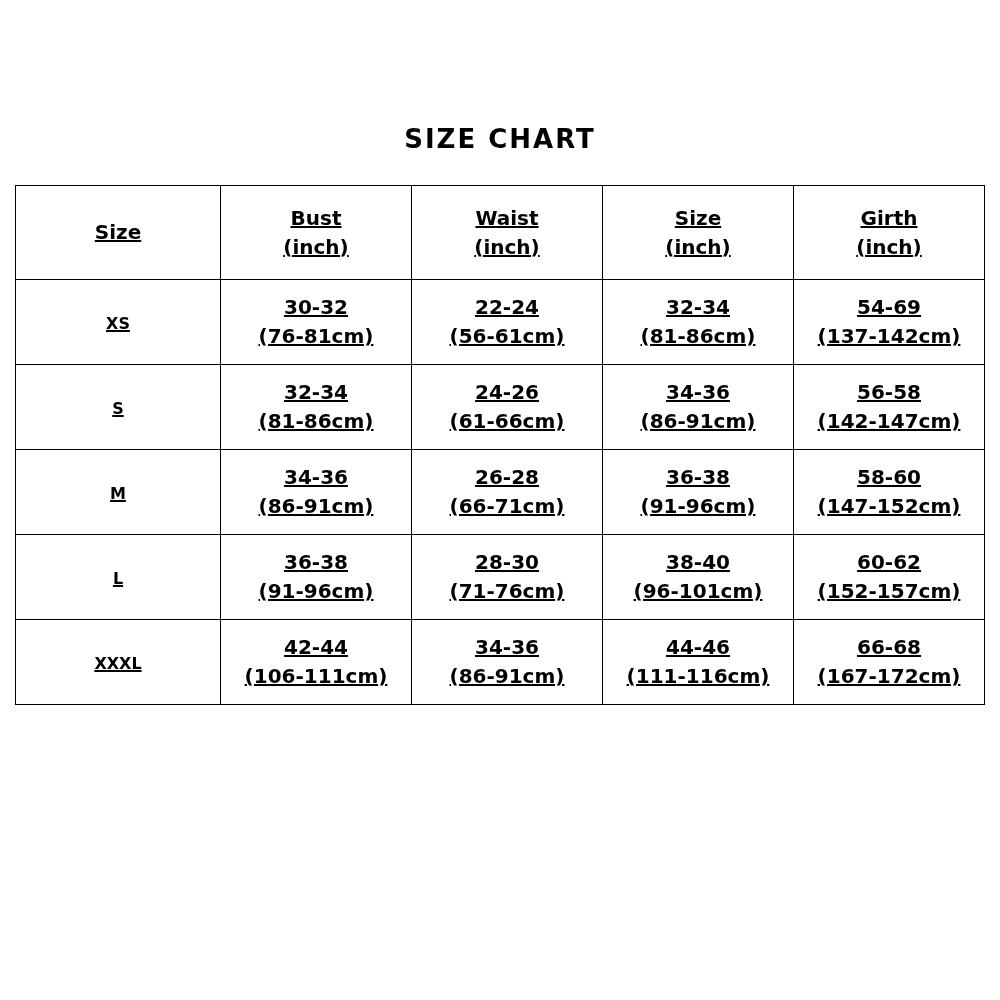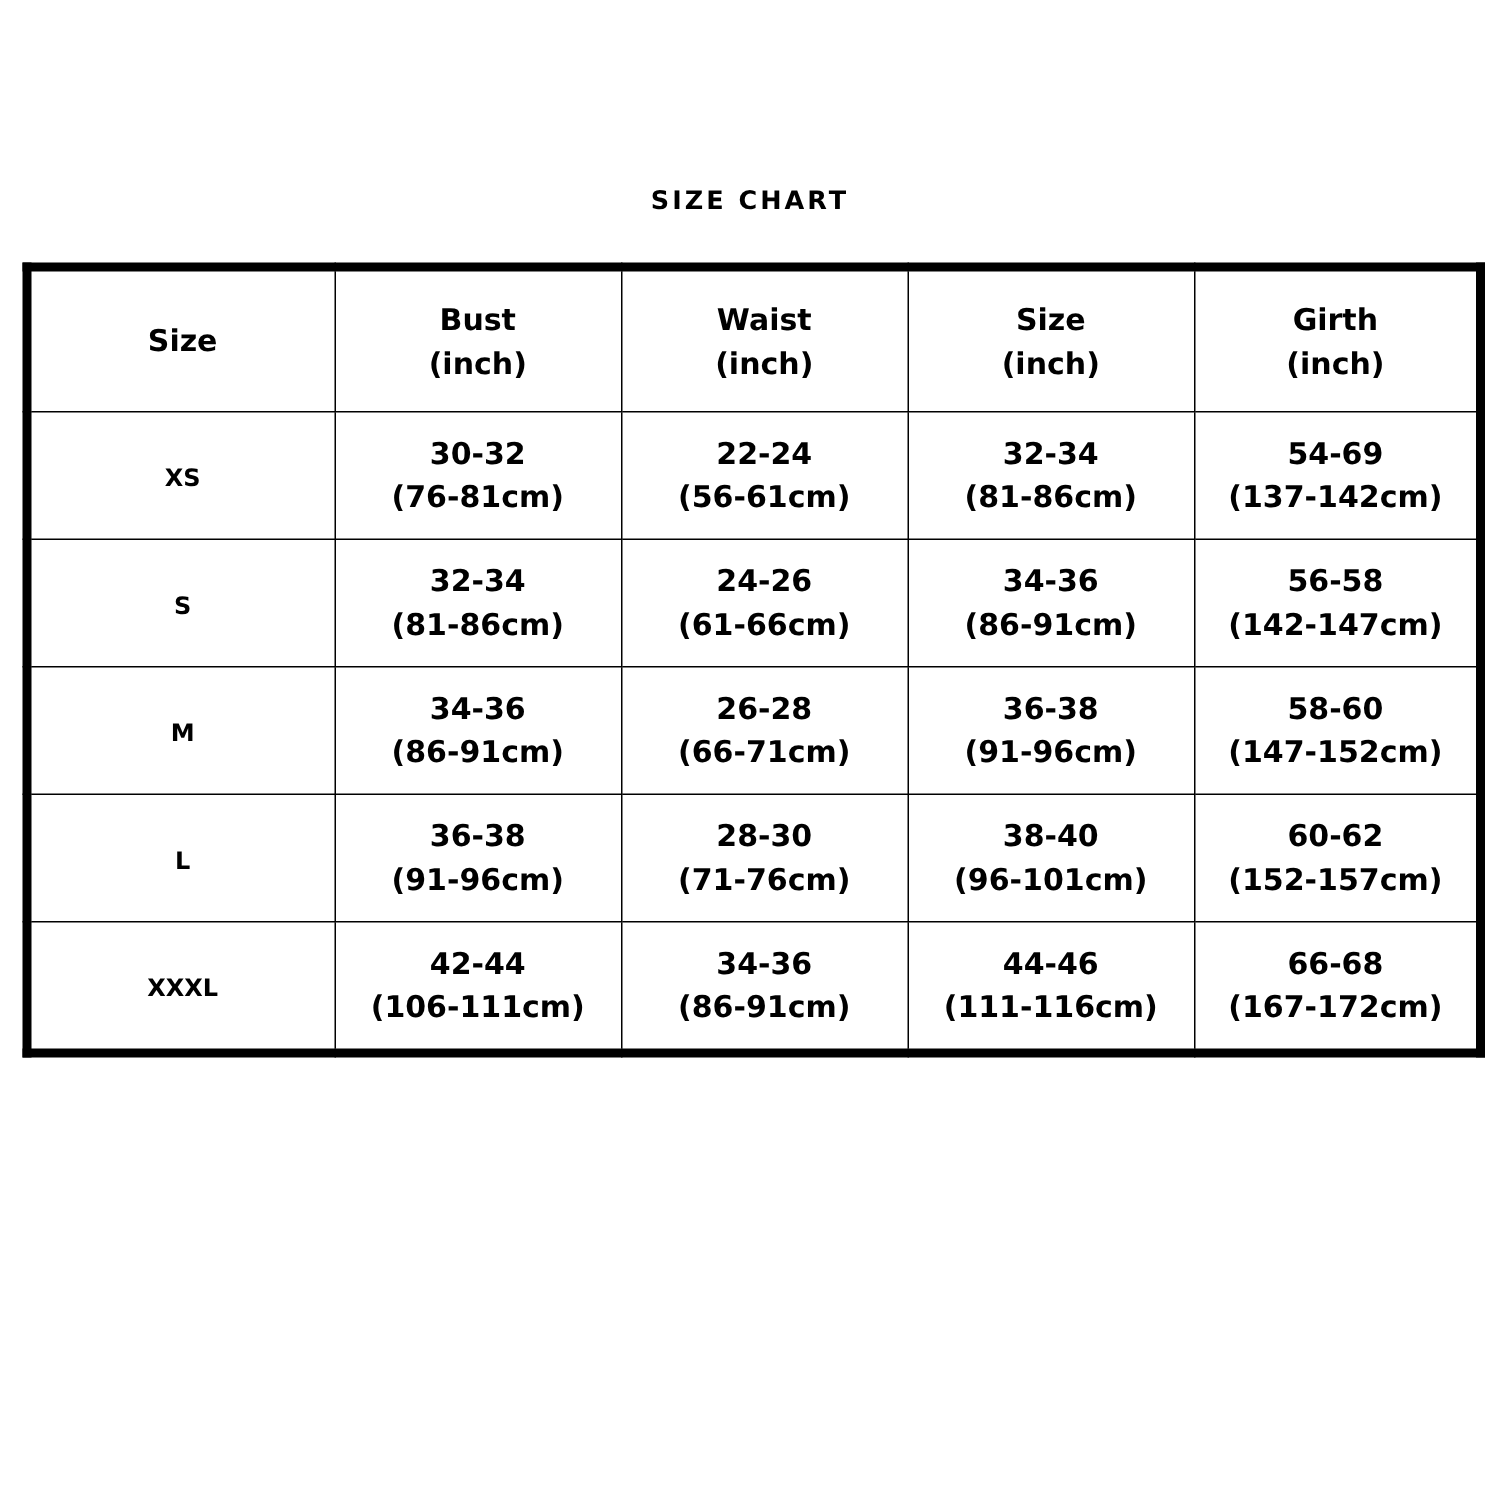--- a/index.html
+++ b/index.html
@@ -18,35 +18,36 @@
   .page {
     width: 1000px;
     height: 1000px;
     box-sizing: border-box;
     display: flex;
     flex-direction: column;
     align-items: center;
   }
   .chart-title {
     margin-top: 124px;
-    font-size: 17px;
+    font-size: 26px;
     font-weight: bold;
     letter-spacing: 2px;
     color: #000000;
     text-align: left;
   }
   .table-wrap {
     margin-top: 31px;
     width: 970px;
   }
   table.size-chart {
     width: 970px;
     border-collapse: collapse;
     table-layout: fixed;
-    border: 6px solid #000000;
+    border: 1px solid #000000;
+    text-decoration: underline;
   }
   table.size-chart td,
   table.size-chart th {
     border: 1px solid #000000;
     text-align: center;
     vertical-align: middle;
     font-weight: bold;
     padding: 0;
   }
   table.size-chart thead th {

